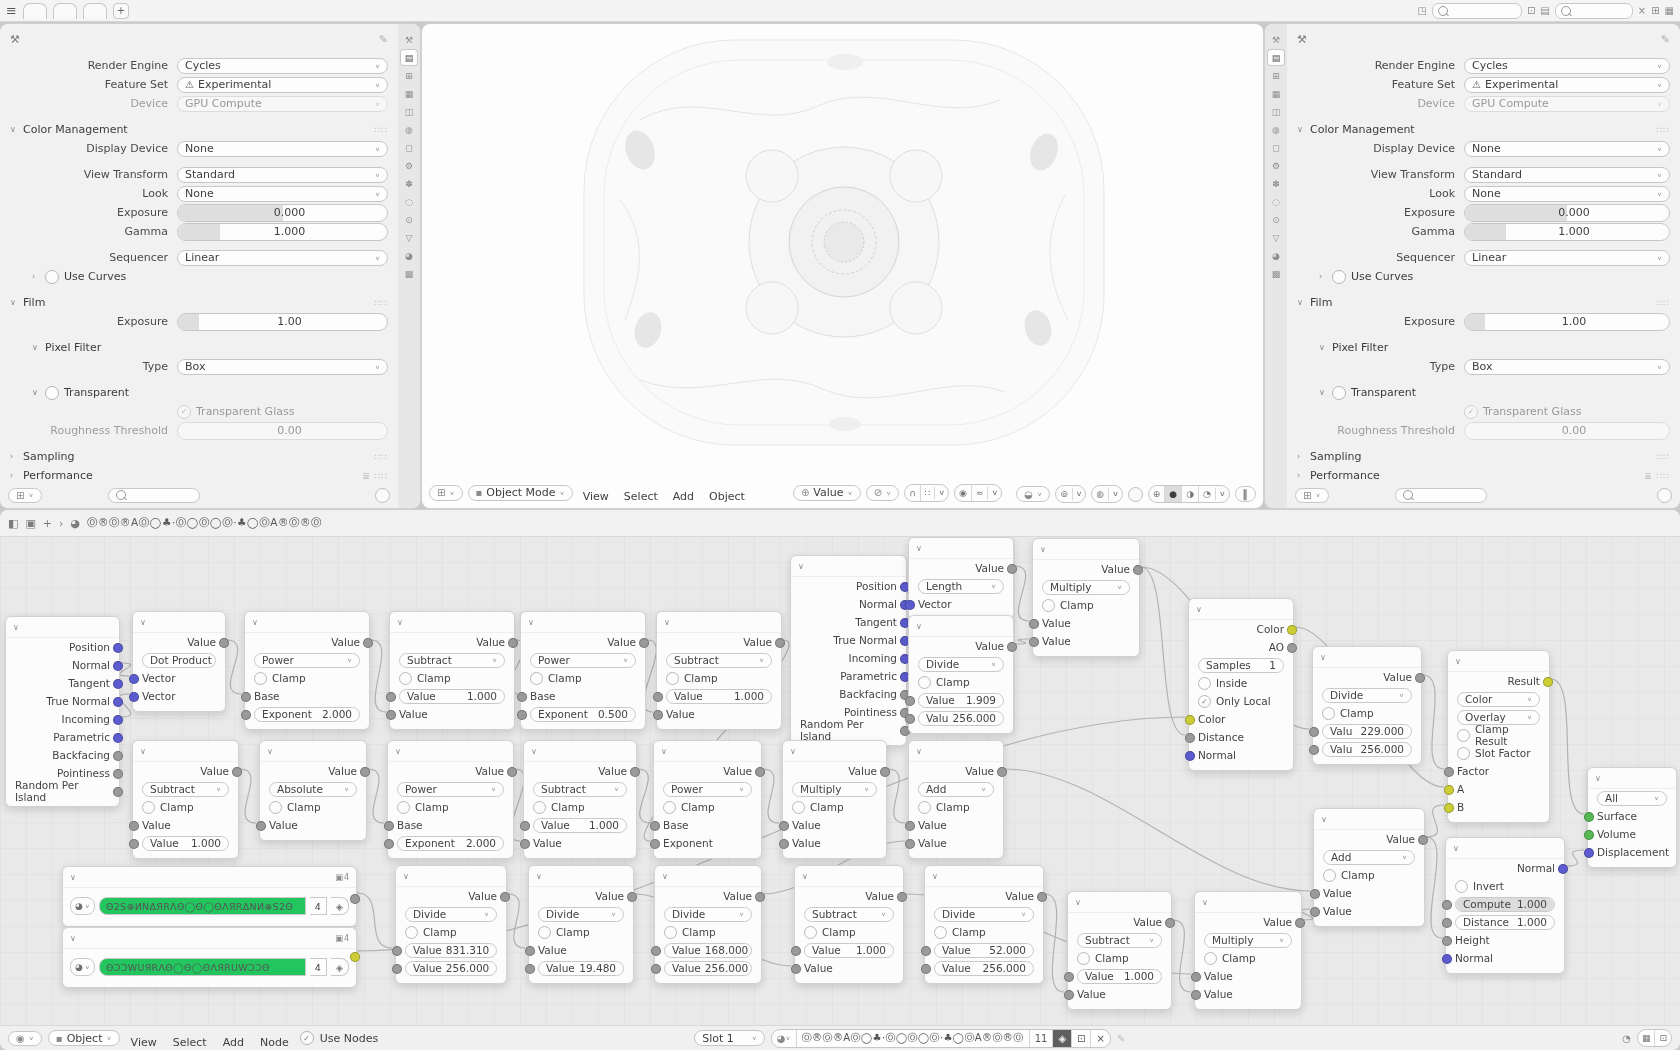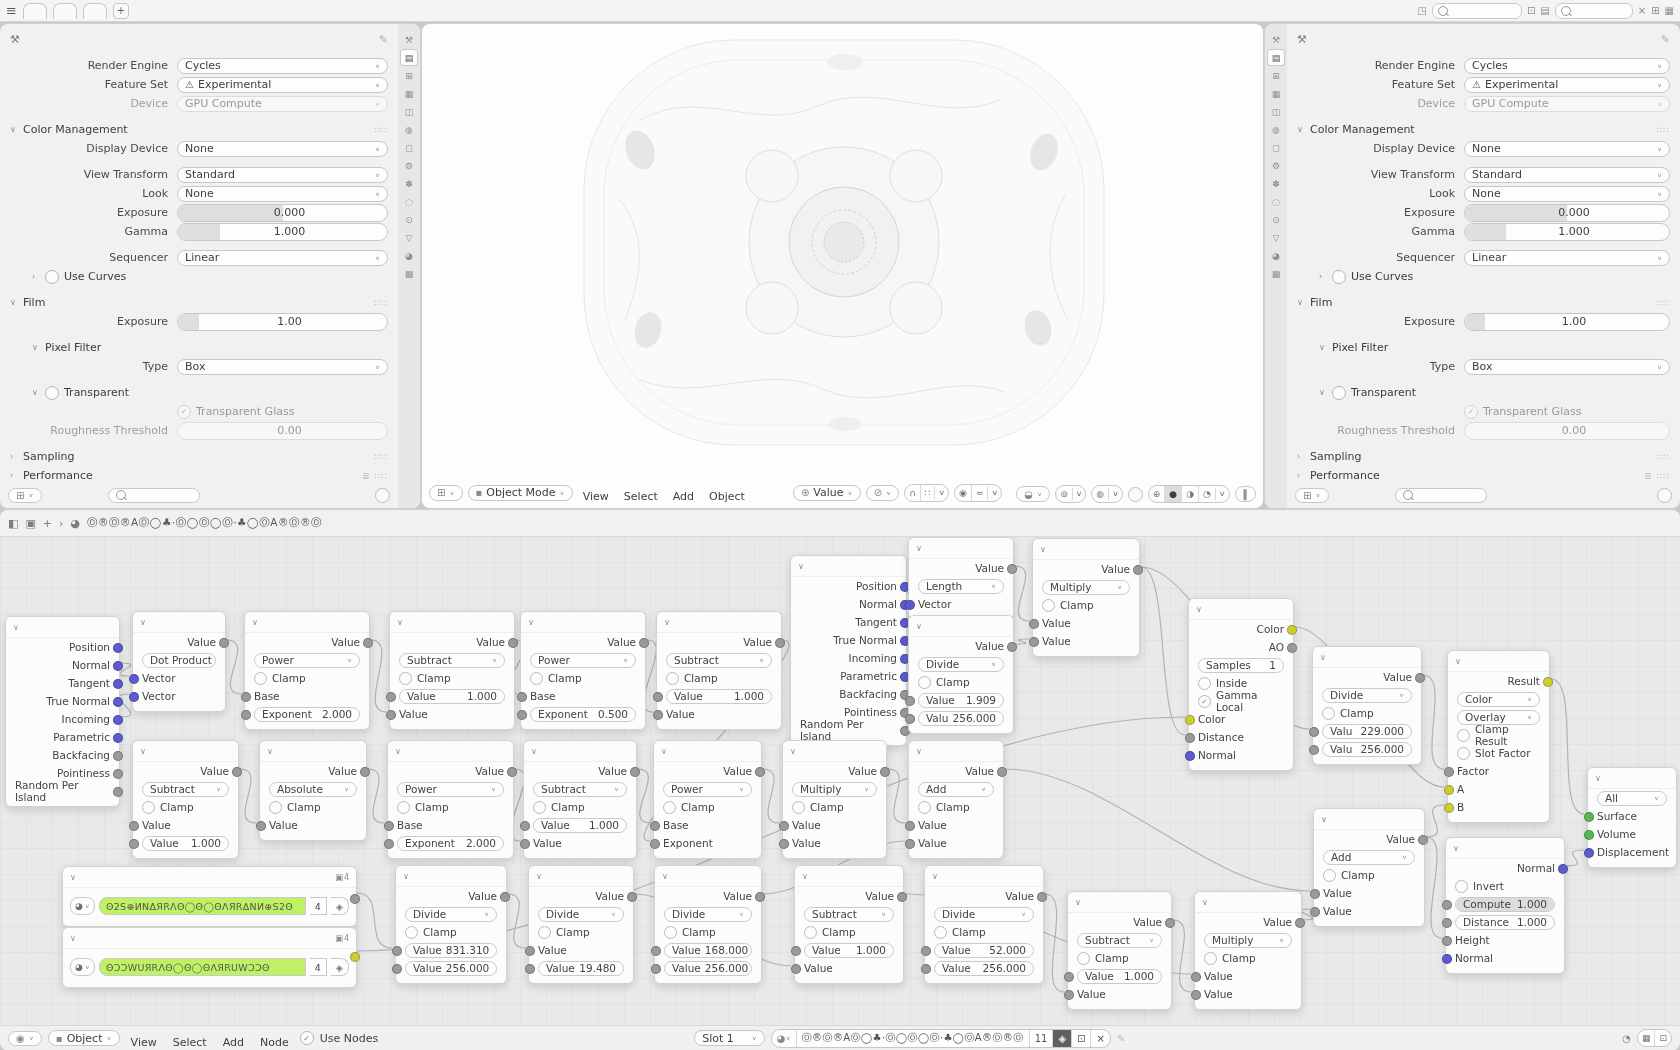--- a/index.html
+++ b/index.html
@@ -67,21 +67,21 @@
   .nrow{position:relative;height:18px;display:flex;align-items:center;padding:0 9px;box-sizing:border-box;}
   .nrow .out-lab{margin-left:auto;}
   .ndot{position:absolute;width:8px;height:8px;border-radius:50%;border:1px solid rgba(0,0,0,.25);top:50%;margin-top:-4px;}
   .ndot.l{left:-4px;} .ndot.r{right:-4px;}
   .npill{flex:1;height:15px;border:1px solid #c9c9c9;border-radius:8px;background:#fdfdfd;display:flex;align-items:center;padding:0 7px;box-sizing:border-box;gap:4px;position:relative;overflow:hidden;white-space:nowrap;}
   .npill .nv{margin-left:auto;}
   .npill .pfill{position:absolute;inset:0;background:#dcdcdc;z-index:0;}
   .npill span{position:relative;z-index:1;}
   .ncb{width:11px;height:11px;border:1px solid #b8b8b8;border-radius:50%;background:#fcfcfc;display:inline-flex;align-items:center;justify-content:center;font-size:7.5px;color:#777;margin-right:5px;flex:0 0 auto;}
   .texrow{display:flex;align-items:center;gap:4px;padding:0 7px;height:20px;}
-  .texrow .tname{flex:1;height:16px;border:1px solid #c9c9c9;border-radius:8px 0 0 8px;background:#bef264;display:flex;align-items:center;padding:0 6px;font-size:9.5px;letter-spacing:.3px;color:#555;overflow:hidden;white-space:nowrap;}
+  .texrow .tname{flex:1;height:16px;border:1px solid #c9c9c9;border-radius:8px 0 0 8px;background:#22c55e;display:flex;align-items:center;padding:0 6px;font-size:9.5px;letter-spacing:.3px;color:#555;overflow:hidden;white-space:nowrap;}
   .texrow .tnum,.texrow .tshield{height:16px;border:1px solid #c9c9c9;border-left:none;background:#fdfdfd;display:flex;align-items:center;justify-content:center;padding:0 5px;font-size:9.5px;}
   .texrow .tshield{border-radius:0 8px 8px 0;color:#777;}
   .texrow .tico{height:16px;border:1px solid #c9c9c9;border-radius:8px;background:#fdfdfd;display:flex;align-items:center;padding:0 4px;gap:2px;color:#6f6f6f;font-size:9px;}
   .badge4{margin-left:auto;color:#8d8d8d;font-size:8.5px;display:flex;align-items:center;gap:1px;}
   .compound{display:flex;align-items:center;height:17px;border:1px solid #c7c7c7;border-radius:9px;background:#fdfdfd;overflow:hidden;}
   .compound > div{display:flex;align-items:center;height:100%;padding:0 5px;border-right:1px solid #d5d5d5;font-size:10px;color:#555;}
   .compound > div:last-child{border-right:none;}
   .compound .dark{background:#5f5f5f;color:#f2f2f2;}
 </style>
 </head>
@@ -925,21 +925,21 @@
               <span>Samples</span>
               <span class="nv">1</span>
             </div>
           </div>
           <div class="nrow">
             <span class="ncb"></span>
             <span>Inside</span>
           </div>
           <div class="nrow">
             <span class="ncb">✓</span>
-            <span>Gamma Local</span>
+            <span>Only Local</span>
           </div>
           <div class="nrow">
             <span>Color</span>
             <span class="ndot l" style="background: rgb(205, 205, 53);"></span>
           </div>
           <div class="nrow">
             <span>Distance</span>
             <span class="ndot l" style="background: rgb(154, 154, 154);"></span>
           </div>
           <div class="nrow">

